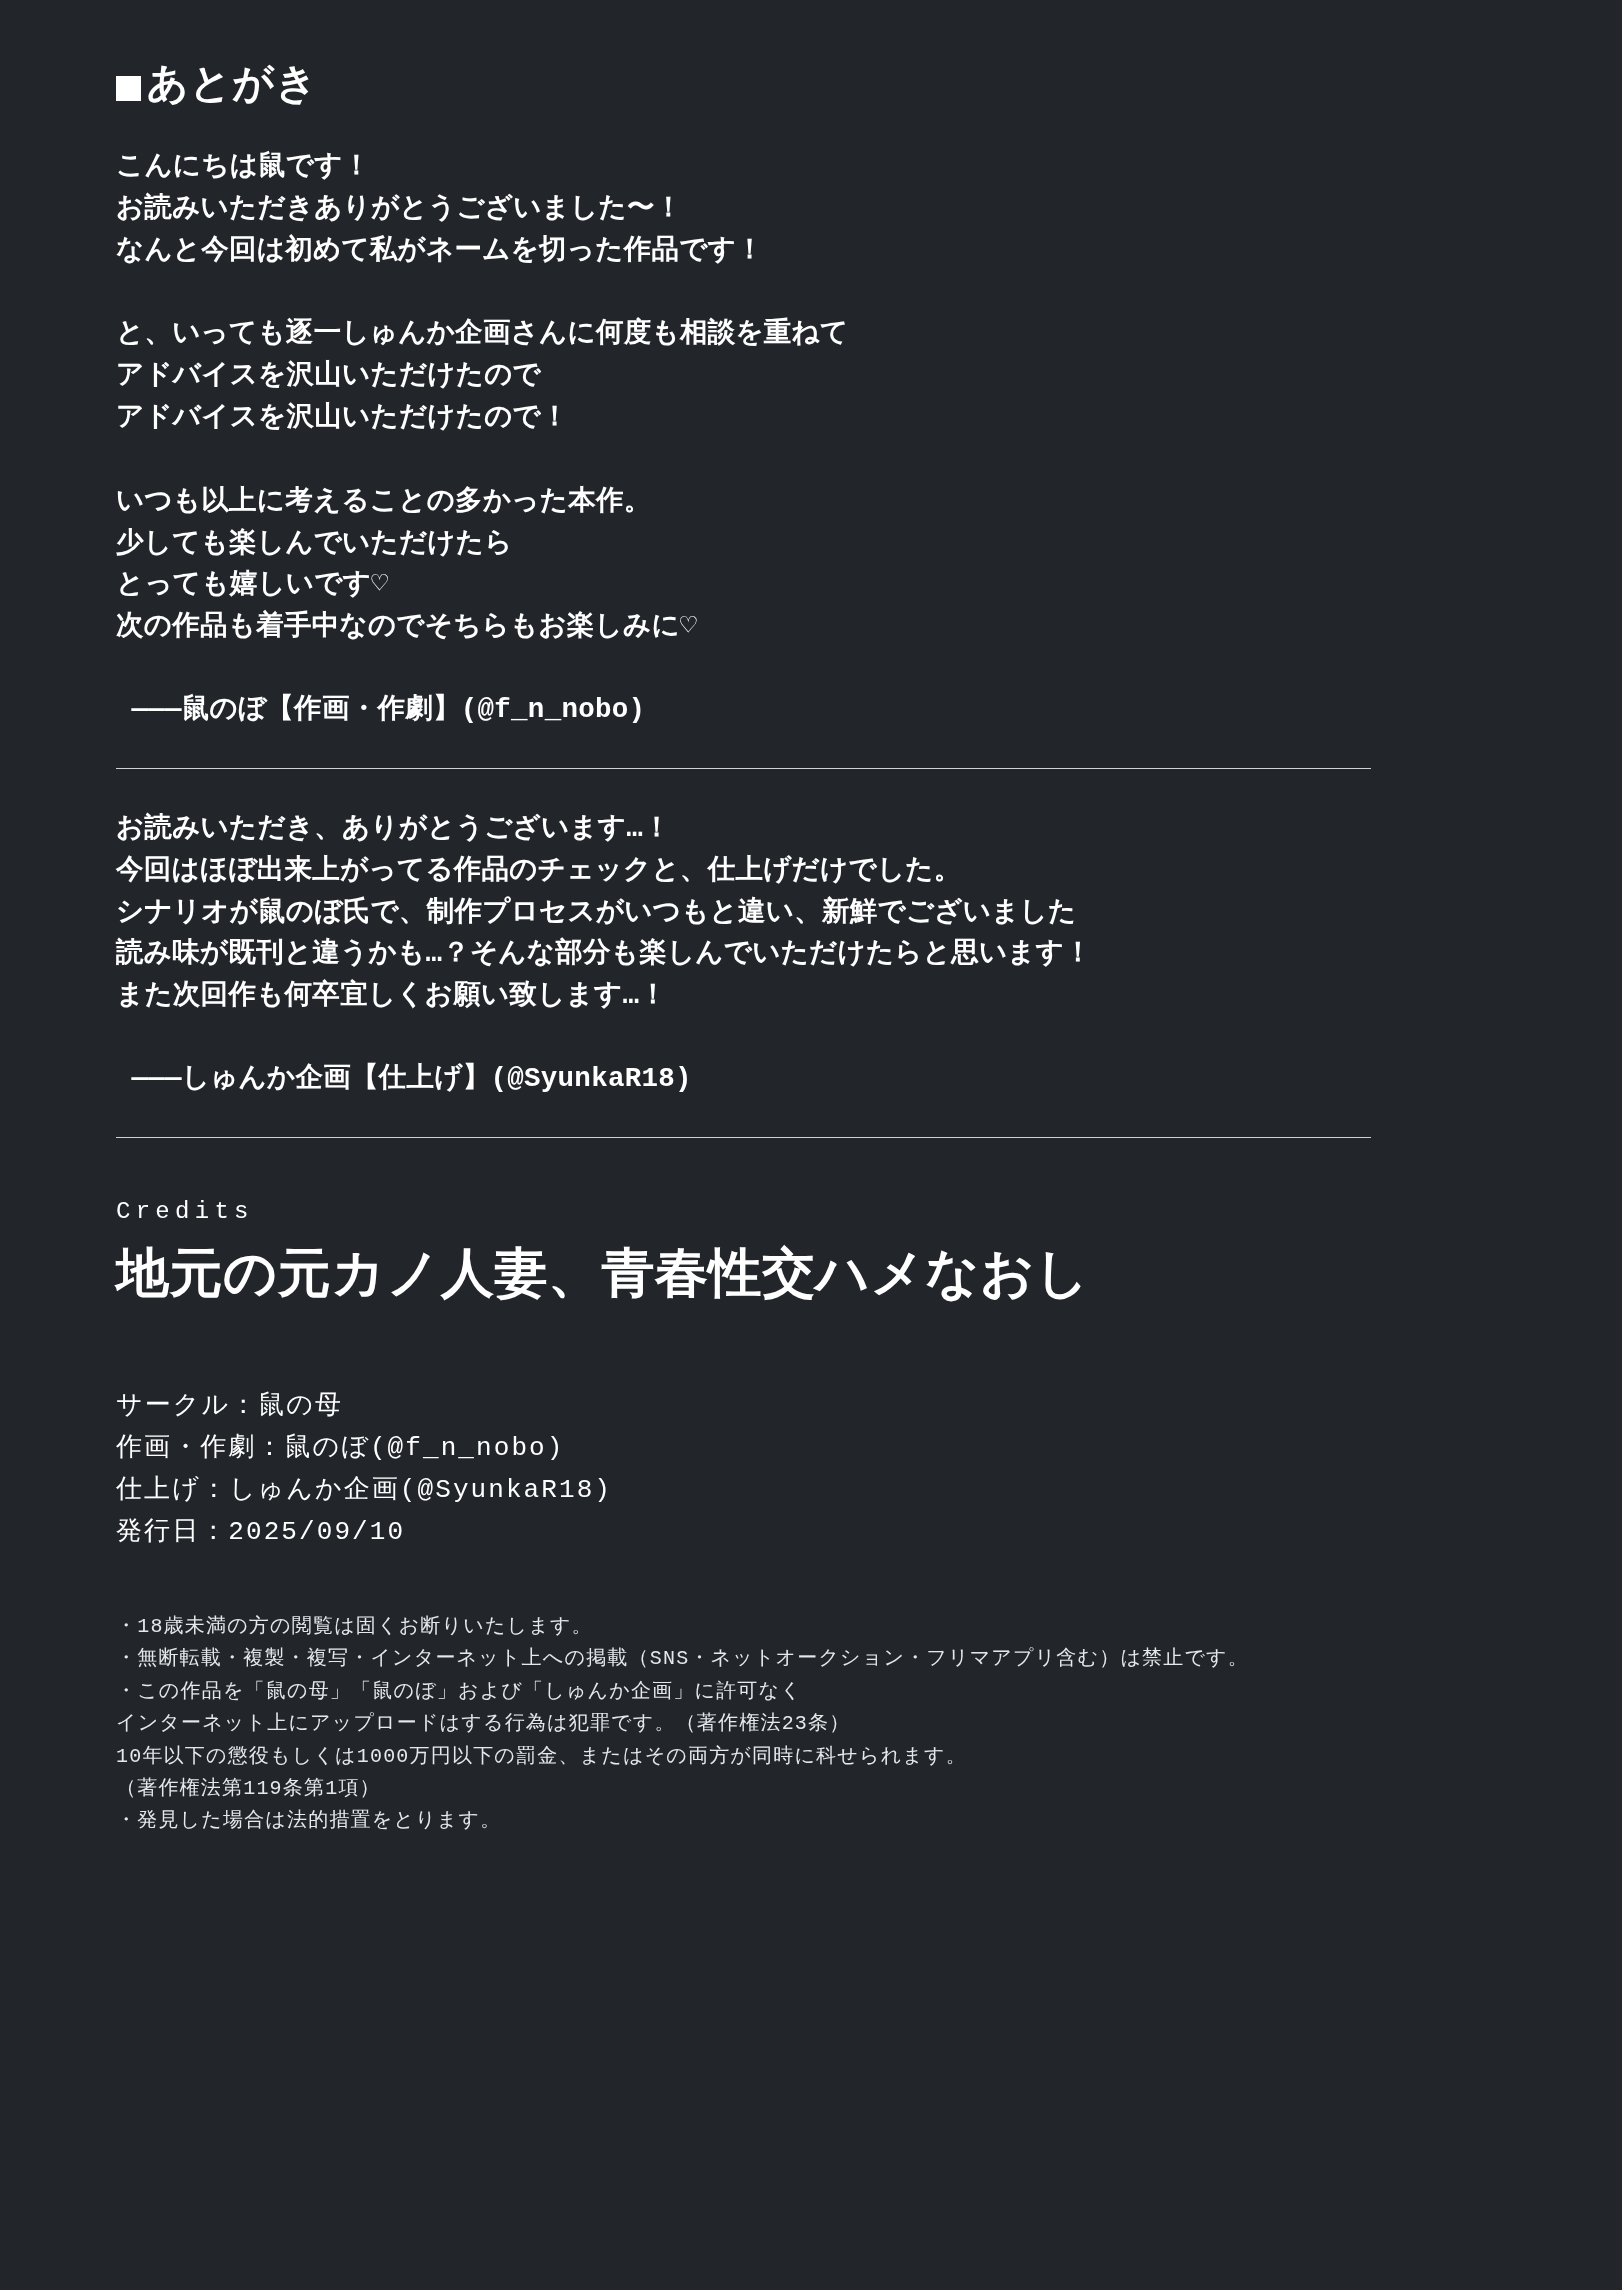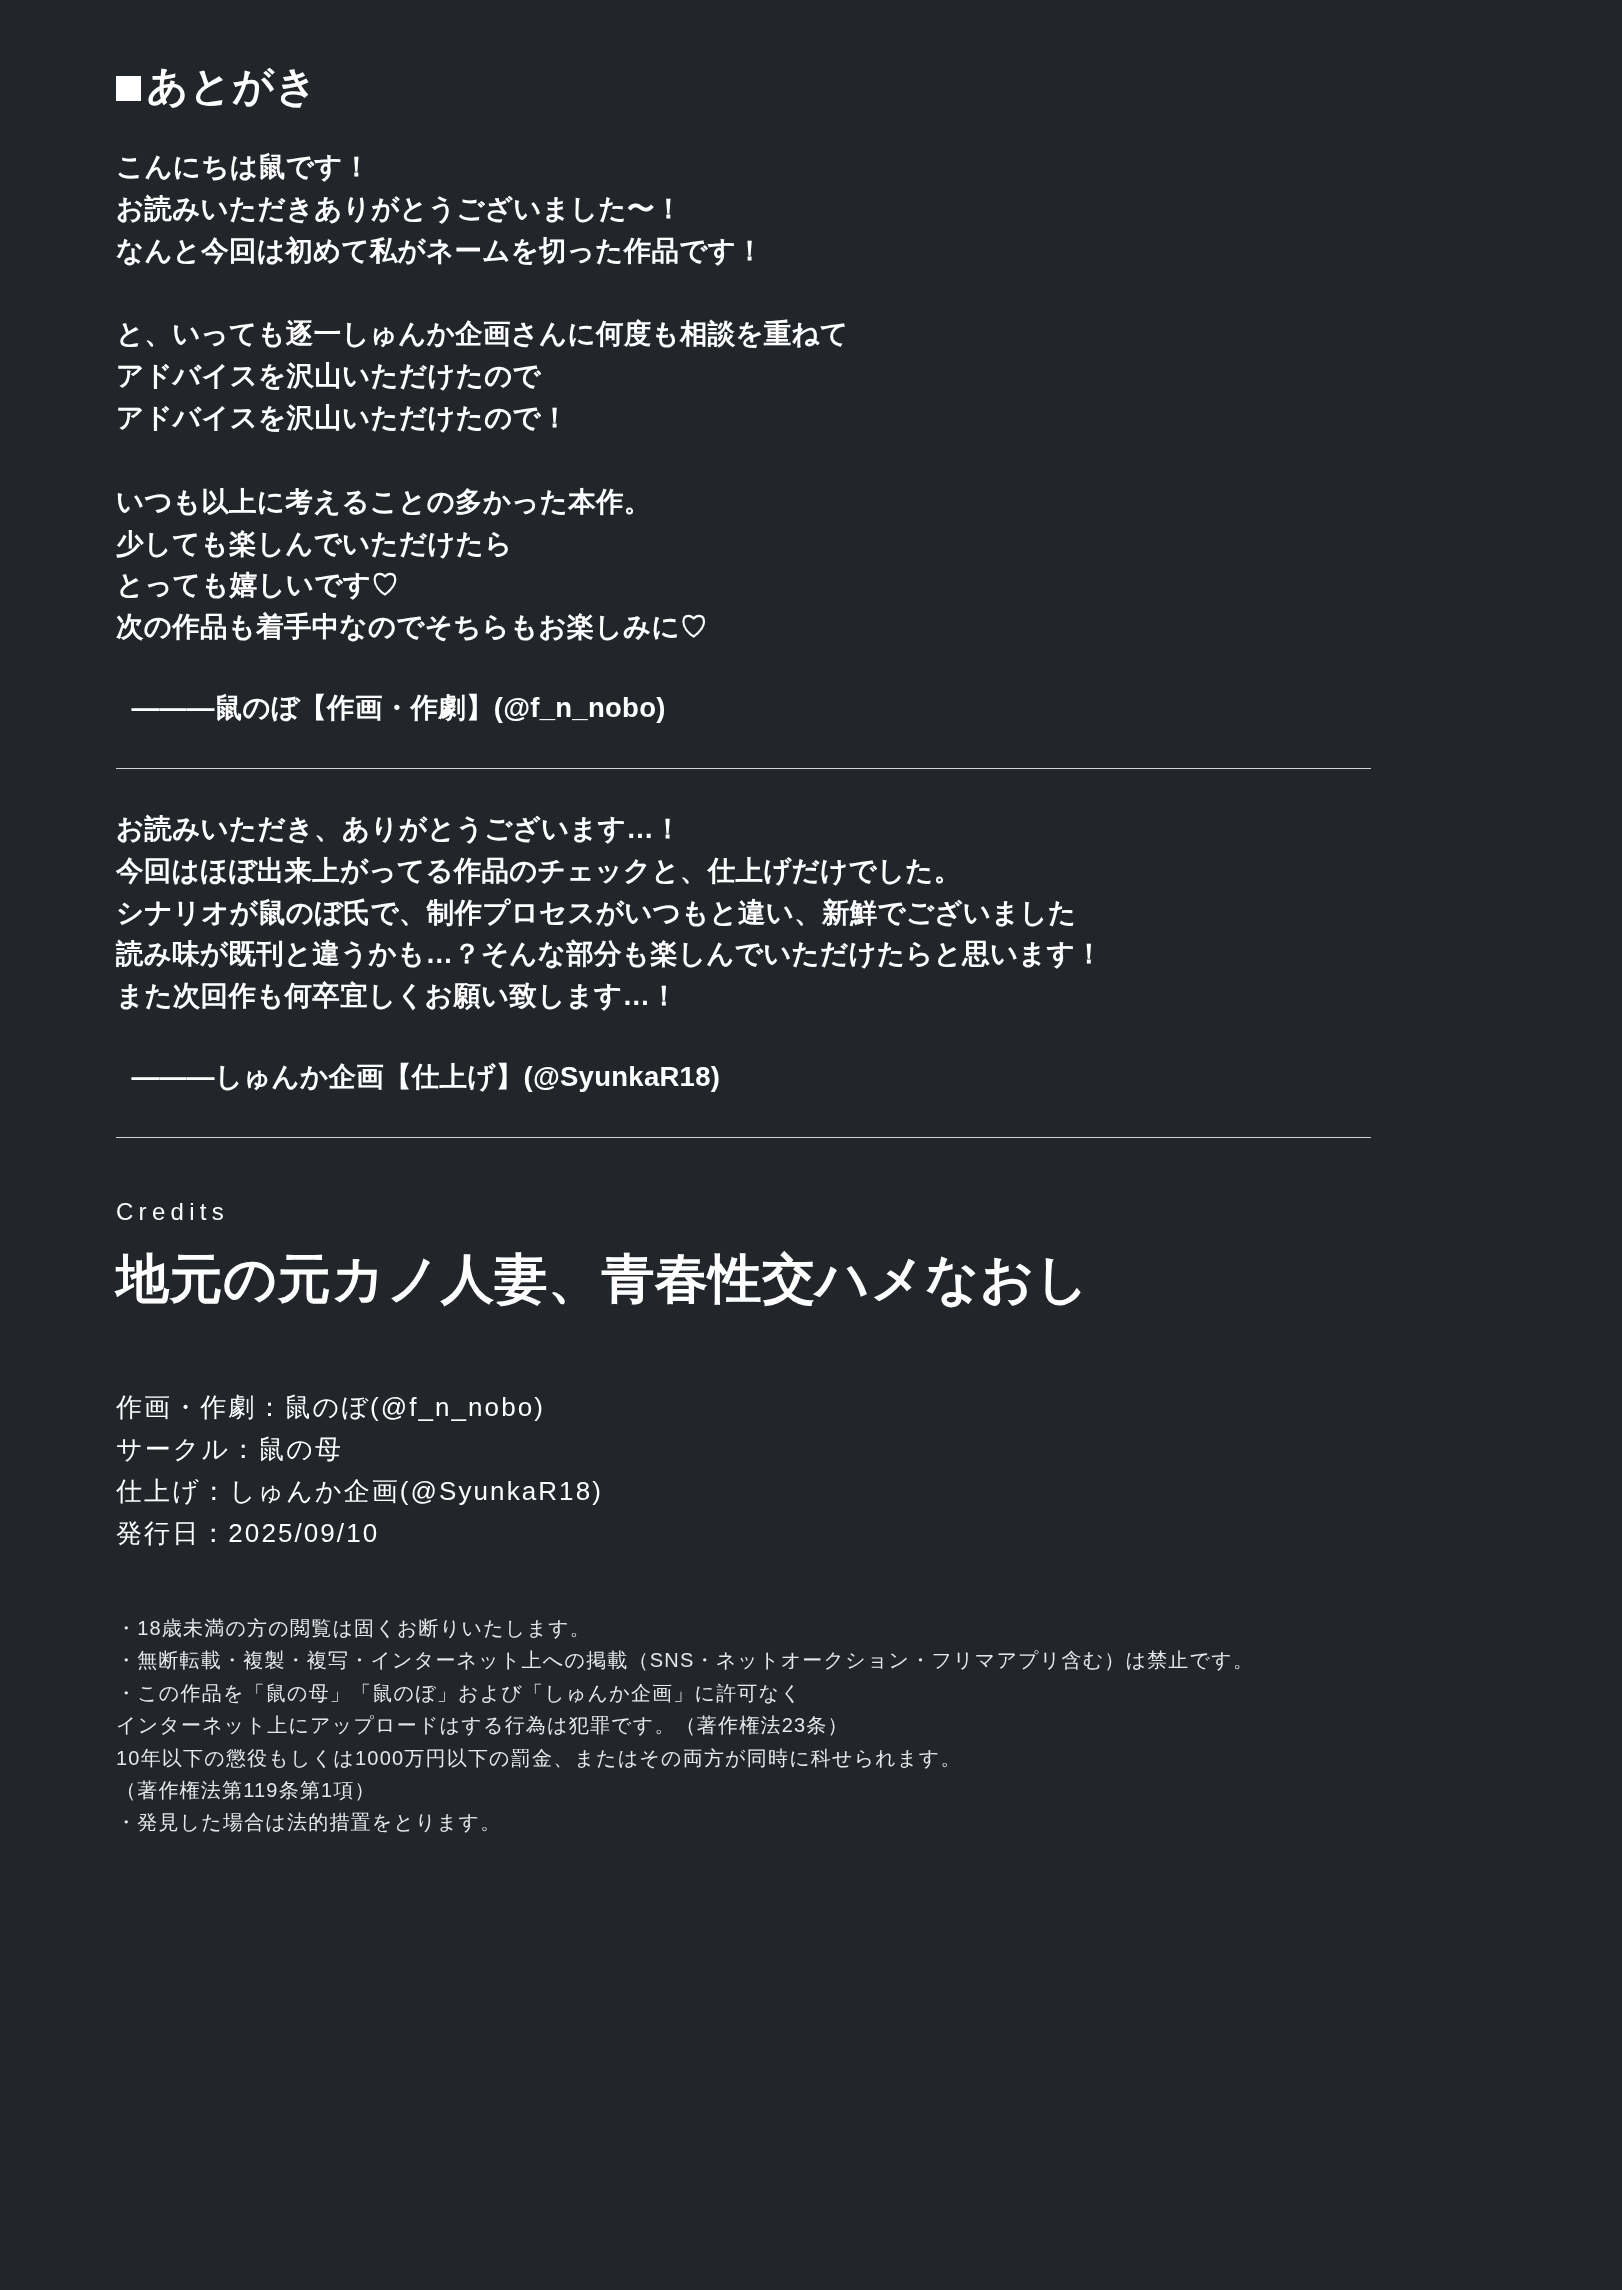--- a/index.html
+++ b/index.html
@@ -13,20 +13,21 @@
     font-family: "Liberation Sans", sans-serif;
     color: #ffffff;
     overflow: hidden;
   }
   .page {
     position: relative;
     width: 1622px;
     height: 2290px;
     box-sizing: border-box;
     padding: 0;
+    font-family: Liberation Mono, monospace;
   }
   .inner {
     position: absolute;
     left: 116px;
     top: 0;
     width: 1410px;
   }
 
   
   .afterword-heading {
@@ -153,22 +154,22 @@
     </div>
 
     <div class="signature">―――しゅんか企画【仕上げ】(@SyunkaR18)</div>
 
     <hr class="rule">
 
     <div class="credits-label">Credits</div>
     <div class="work-title">地元の元カノ人妻、青春性交ハメなおし</div>
 
     <div class="meta">
+      <div>サークル：鼠の母</div>
       <div>作画・作劇：鼠のぼ(@f_n_nobo)</div>
-      <div>サークル：鼠の母</div>
       <div>仕上げ：しゅんか企画(@SyunkaR18)</div>
       <div>発行日：2025/09/10</div>
     </div>
 
     <div class="legal">
       <div>・18歳未満の方の閲覧は固くお断りいたします。</div>
       <div>・無断転載・複製・複写・インターネット上への掲載（SNS・ネットオークション・フリマアプリ含む）は禁止です。</div>
       <div>・この作品を「鼠の母」「鼠のぼ」および「しゅんか企画」に許可なく</div>
       <div>インターネット上にアップロードはする行為は犯罪です。（著作権法23条）</div>
       <div>10年以下の懲役もしくは1000万円以下の罰金、またはその両方が同時に科せられます。</div>

